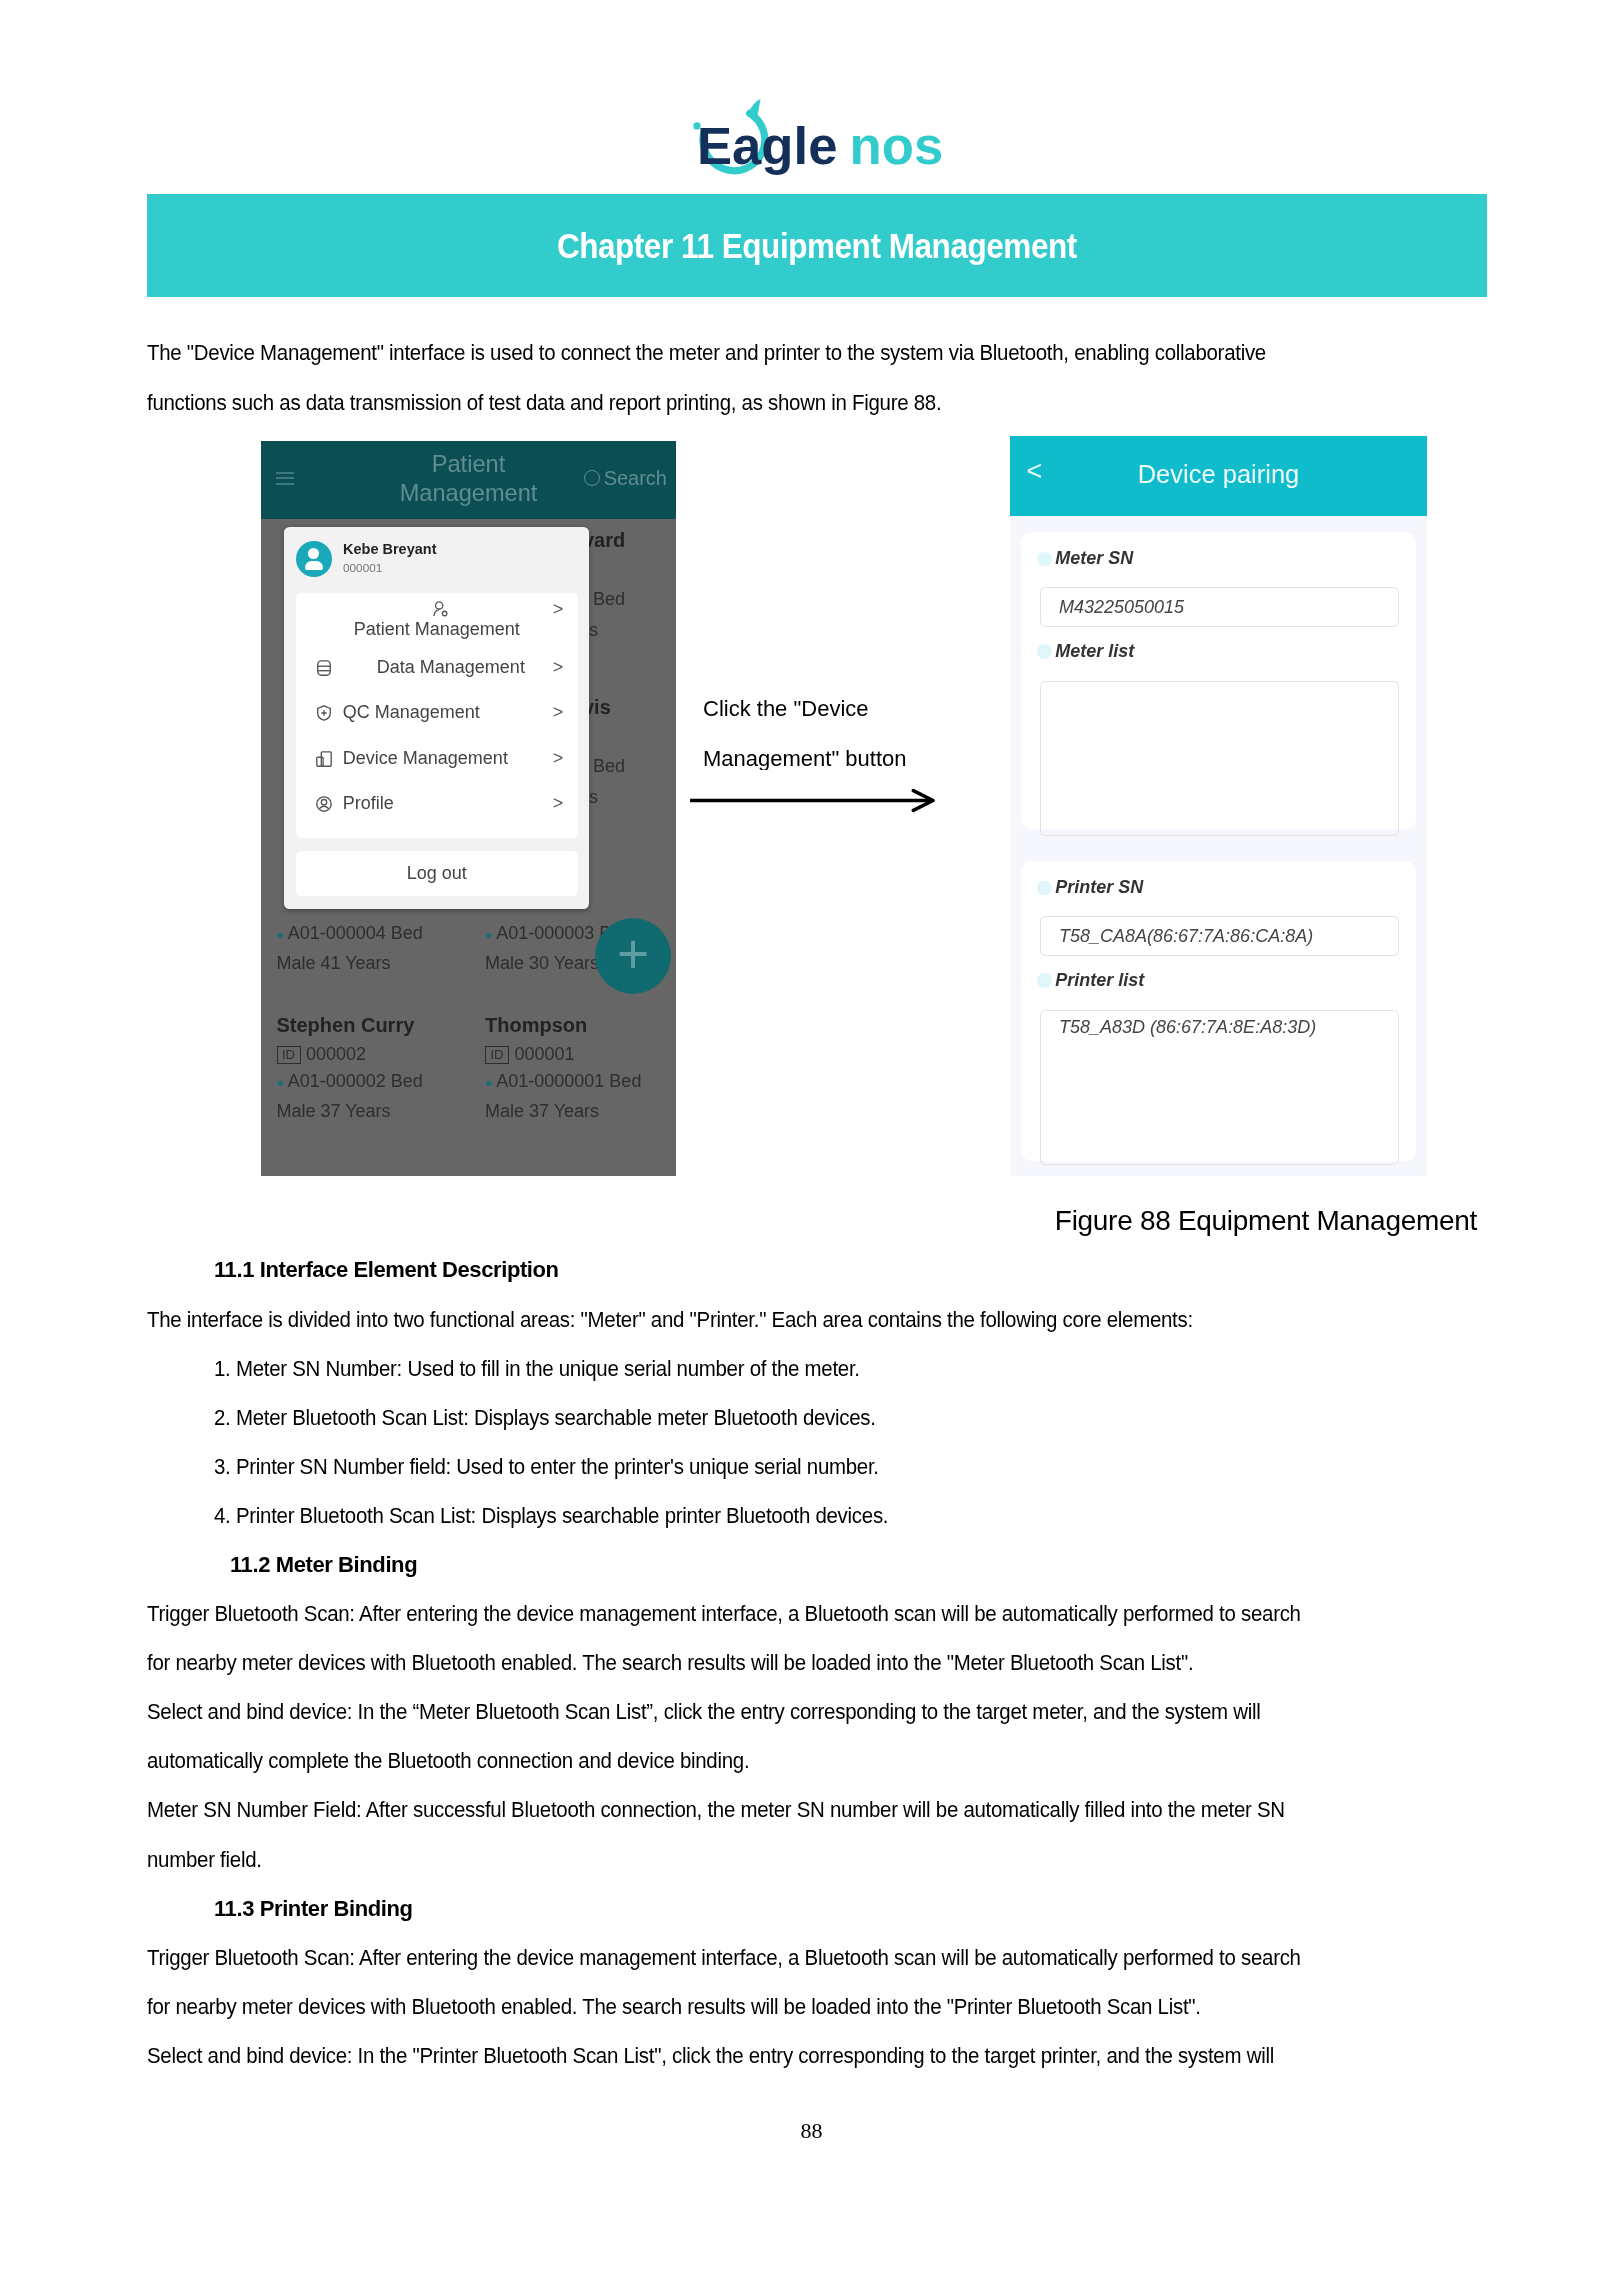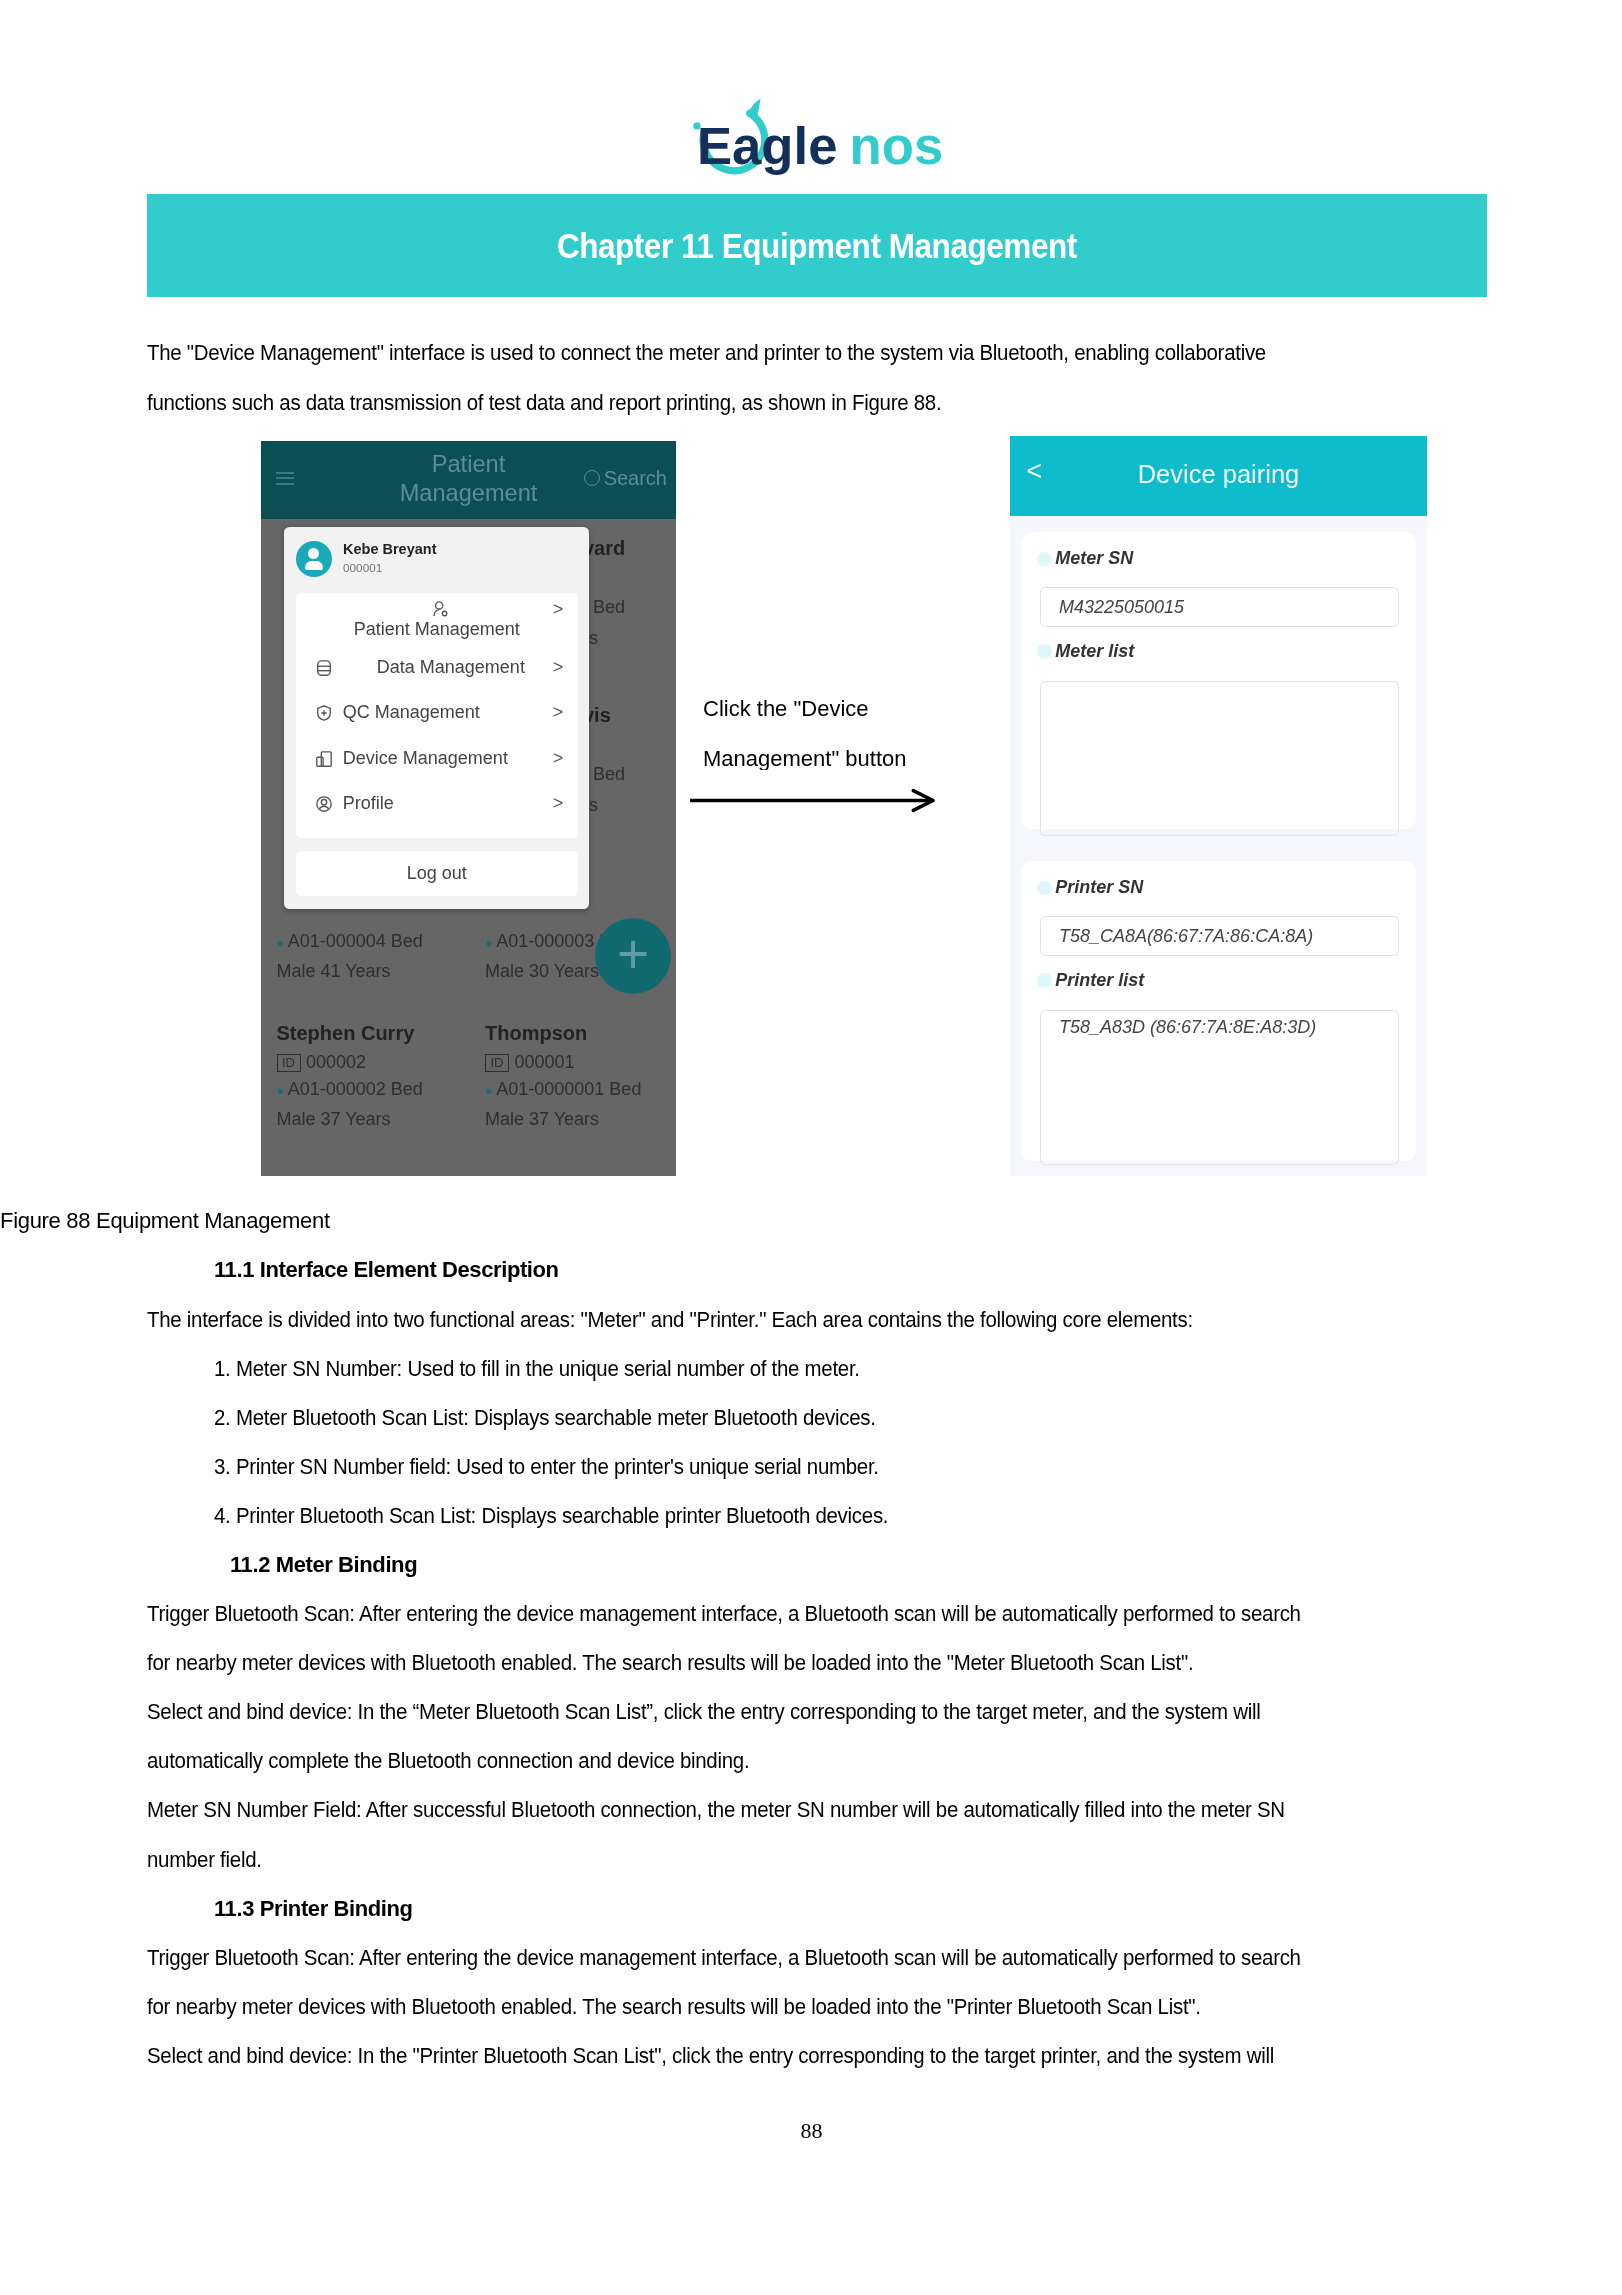--- a/index.html
+++ b/index.html
@@ -22,21 +22,21 @@
 
   
   #phone-left { left:261px; top:441px; width:415px; height:735px; background:#666666; overflow:hidden; }
   #pl-header { position:absolute; left:0; top:0; width:100%; height:78px; background:#0b4f55; }
   #pl-menu { position:absolute; left:14.5px; top:31px; width:18px; height:12.7px; }
   #pl-menu i { display:block; height:1.8px; background:#3d7a7e; margin-bottom:3.6px; }
   #pl-title { position:absolute; left:0; width:100%; top:9px; text-align:center; color:#5f8d91; font-size:23.6px; line-height:29px; }
   #pl-search { position:absolute; right:9px; top:25.5px; color:#5f8d91; font-size:20px; display:flex; align-items:center; gap:3.6px; }
   #pl-search .ico { width:16.4px; height:16.4px; border:1.8px solid #5f8d91; border-radius:50%; box-sizing:border-box; }
 
-  .pcard { position:absolute; width:195px; color:#2e2e2e; font-size:18px;margin-top:8px; }
+  .pcard { position:absolute; width:195px; color:#2e2e2e; font-size:18px; }
   .pcard .nm { font-weight:bold; font-size:20px; color:#222; }
   .pcard .idrow { display:flex; align-items:center; gap:5.5px; margin-top:7.3px; color:#2e2e2e; }
   .pcard .idbox { width:22px; height:16.4px; border:1.4px solid #2e2e2e; font-size:13px; text-align:center; line-height:16.4px; }
   .pcard .bed { margin-top:5.5px; }
   .pcard .bed .dot { color:#1b6e73; font-size:12.7px; margin-right:3.6px; }
   .pcard .age { margin-top:9px; }
 
   #pl-fab { position:absolute; left:334px; top:477px; width:76px; height:76px; border-radius:50%; background:#106a70; color:#5e9ea2; font-size:55px; line-height:73px; text-align:center; }
 
   
@@ -62,21 +62,21 @@
   #pr-header { position:absolute; left:0; top:0; width:100%; height:80px; background:#0fbccc; }
   #pr-back { position:absolute; left:16.4px; top:20px; color:#e6fafc; font-size:27px; }
   #pr-title { position:absolute; left:0; width:100%; top:23.6px; text-align:center; color:#f0fcfd; font-size:25.5px; }
   .pr-card { position:absolute; left:11px; width:395px; background:#fff; border-radius:11px;font-style:italic; }
   .pr-label { position:absolute; left:18px; font-size:18px; font-weight:bold; color:#333; display:flex; align-items:center; }
   .pr-label .bullet { width:14.5px; height:14.5px; border-radius:50%; background:#dff7fa; margin-right:3.6px; margin-left:-1.8px; }
   .pr-input { position:absolute; left:19px; width:359px; height:40px; border:1.4px solid #e2e2e2; border-radius:5.5px; box-sizing:border-box; font-size:18px; color:#444; padding-left:18px; line-height:38px; }
   .pr-list { position:absolute; left:19px; width:359px; border:1.4px solid #e2e2e2; border-radius:5.5px; box-sizing:border-box; font-size:18px; color:#444; padding-left:18px; padding-top:5.5px; }
 
   
-  #caption { left:0; width:1477px; top:1207px; text-align:left; font-size:22px; }
+  #caption { left:0; width:1477px; top:1207px; text-align:right; font-size:28px; }
   #pagenum { left:0; width:1623px; top:2118px; text-align:center; font-family:"Liberation Serif", serif; font-size:22px; }
 </style>
 </head>
 <body>
 
 <div id="logo" class="abs">
   <svg viewBox="0 0 305 100">
     <path d="M30 40 A34 34 0 1 0 80 20" fill="none" stroke="#33cccc" stroke-width="8" stroke-linecap="round"></path>
     <path d="M78 20 Q84 8 92 4 Q90 16 88 26 Z" fill="#33cccc"></path>
     <circle cx="22" cy="34" r="4" fill="#33cccc"></circle>

